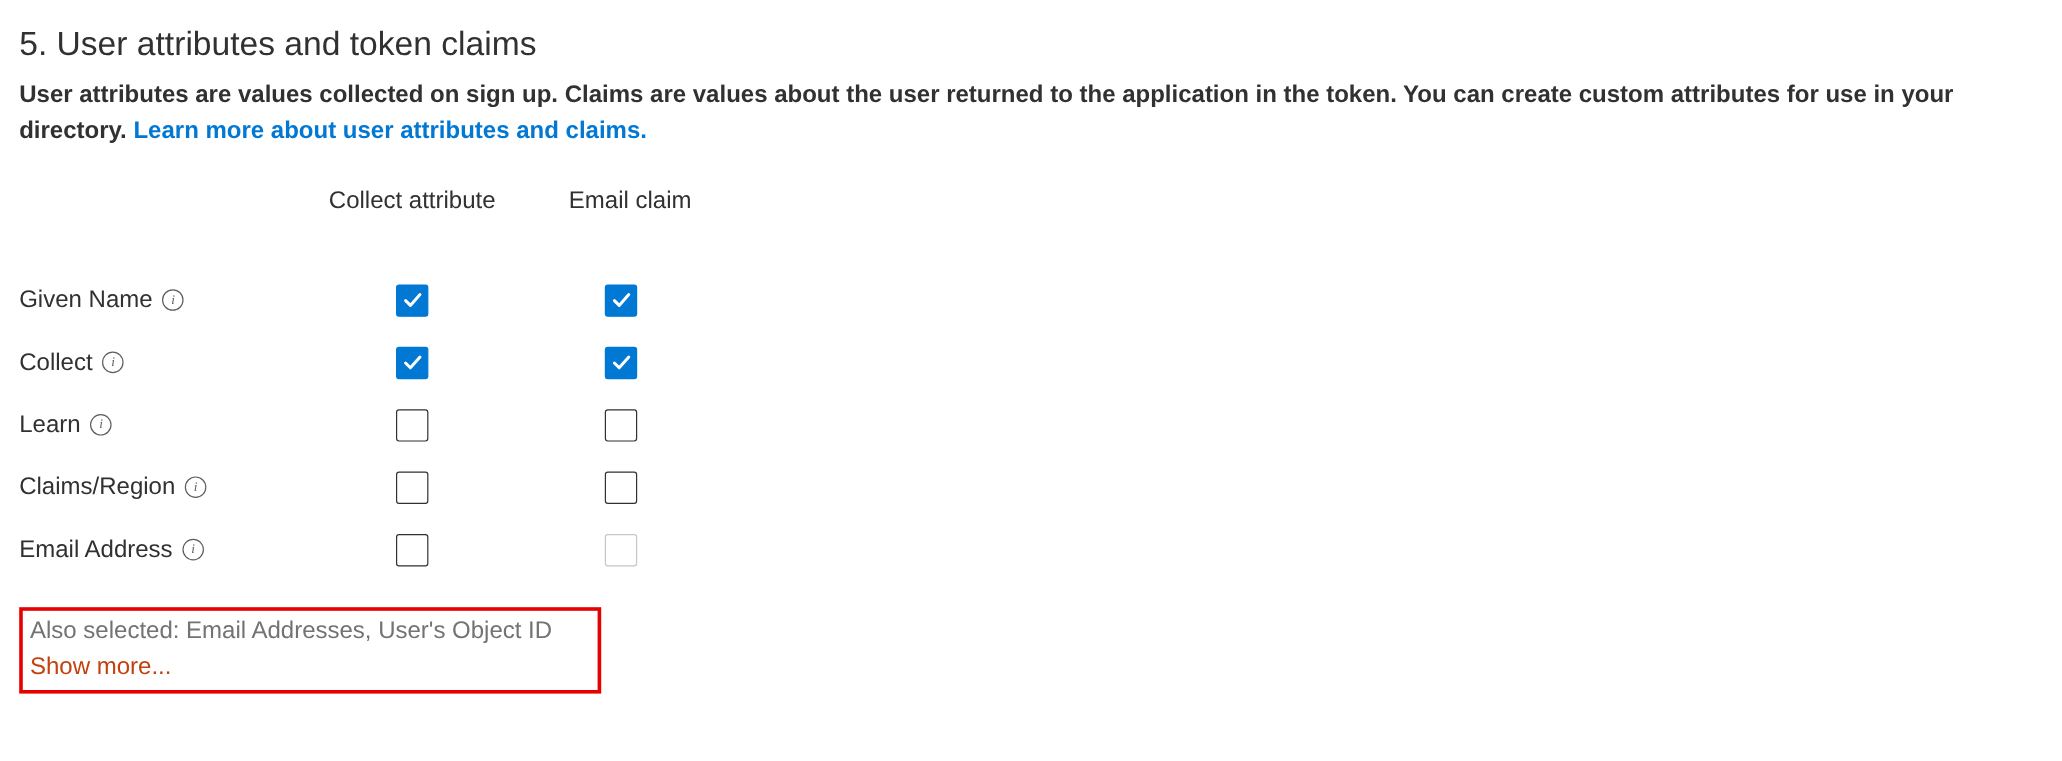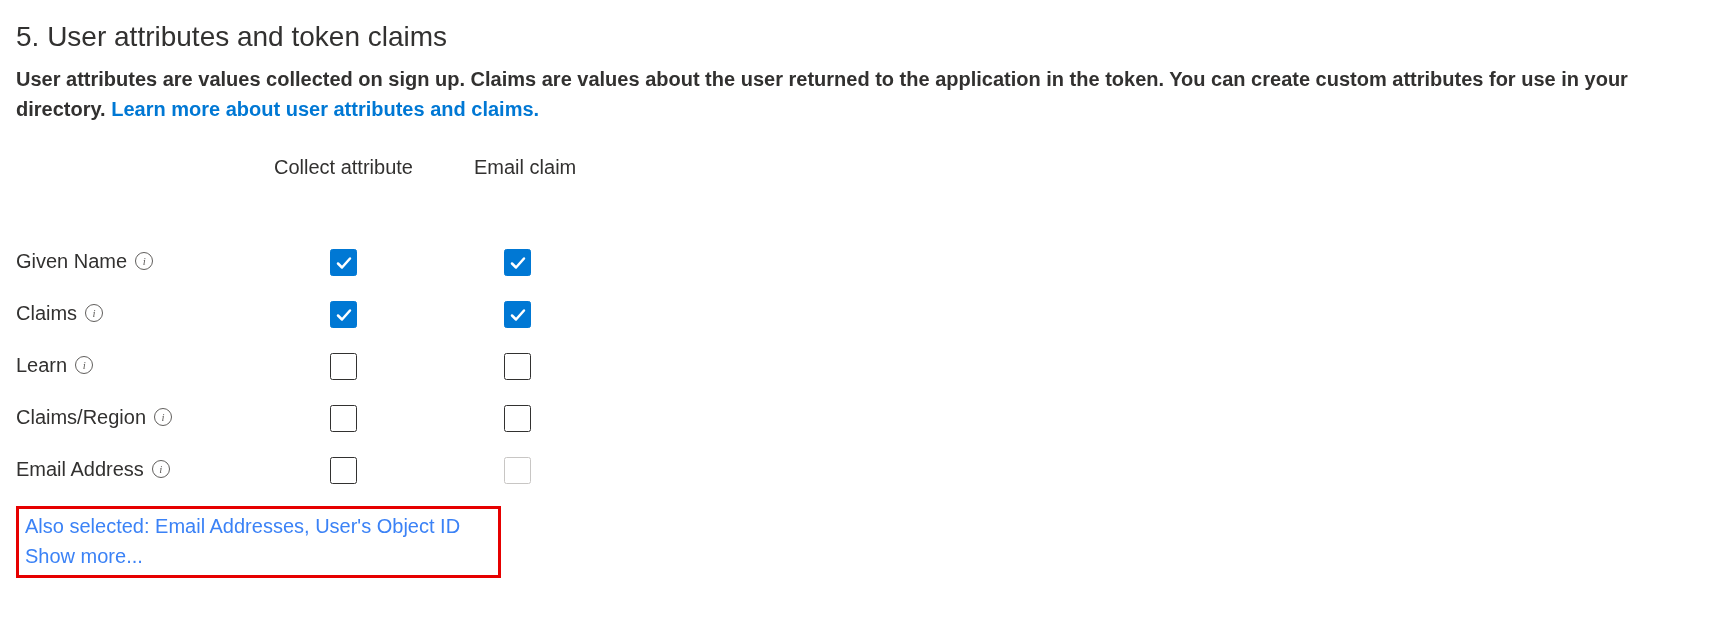--- a/index.html
+++ b/index.html
@@ -50,21 +50,21 @@
       justify-content: flex-start;
     }
     .attr-header .collect-col,
     .attr-header .return-col {
       justify-content: flex-start;
       padding-left: 0;
       font-size: 20px;
     }
     .attr-row {
       display: flex;
-      align-items: flex-end;
+      align-items: center;
       height: 52px;
     }
     .attr-label {
       display: flex;
       align-items: center;
       gap: 8px;
       font-size: 20px;
     }
     .info-icon {
       display: inline-flex;
@@ -114,24 +114,24 @@
       cursor: default;
     }
     .footer-box {
       margin-top: 22px;
       border: 3px solid #e60000;
       width: 485px;
       padding: 2px 6px 4px 6px;
     }
     .also-selected {
       font-size: 20px;
-      color: #3b82f6;
+      color: #737373;
     }
     .show-more {
-      color: #3b82f6;
+      color: #c2410c;
       cursor: pointer;
       font-size: 20px;
     }
     .chk-svg-path { stroke: #fff; stroke-width: 2.5; fill: none; stroke-linecap: round; stroke-linejoin: round; }
   </style>
 </head>
 <body>
 
 <div>
   <div class="section-title">5. User attributes and token claims</div>
@@ -165,21 +165,21 @@
             <div class="checkbox checked">
               <svg viewBox="0 0 18 18">
                 <path class="chk-svg-path" d="M3 9.5 L7 13.5 L15 4.5"></path>
               </svg>
             </div>
           </div>
         </div>
         <div class="attr-row">
           <div class="attr-name-col">
             <div class="attr-label">
-              <span>Claims</span>
+              <span>Collect</span>
               <span class="info-icon">i</span>
             </div>
           </div>
           <div class="collect-col">
             <div class="checkbox checked">
               <svg viewBox="0 0 18 18">
                 <path class="chk-svg-path" d="M3 9.5 L7 13.5 L15 4.5"></path>
               </svg>
             </div>
           </div>

